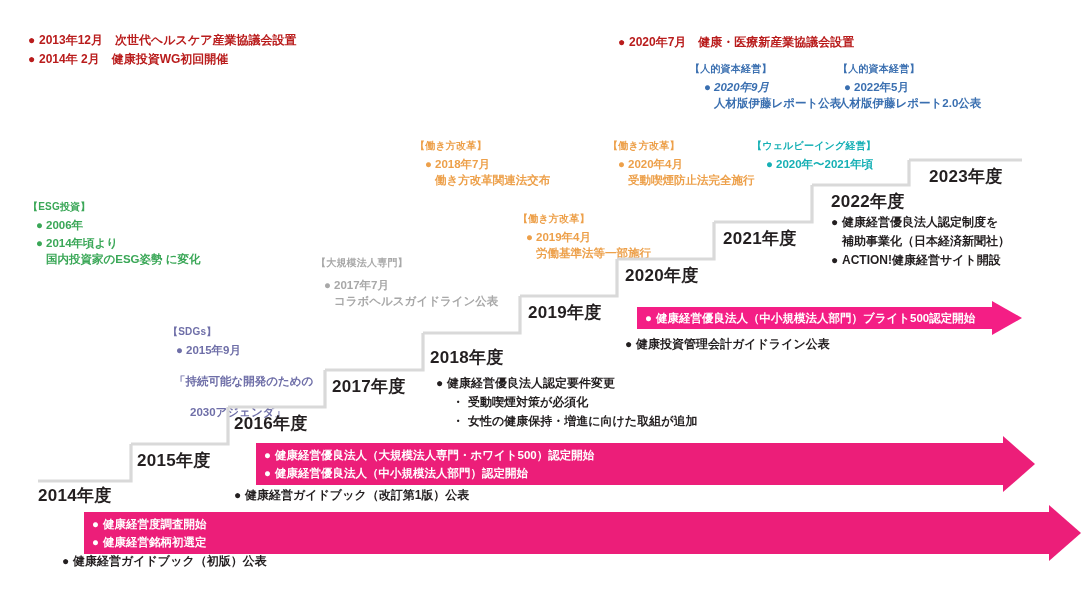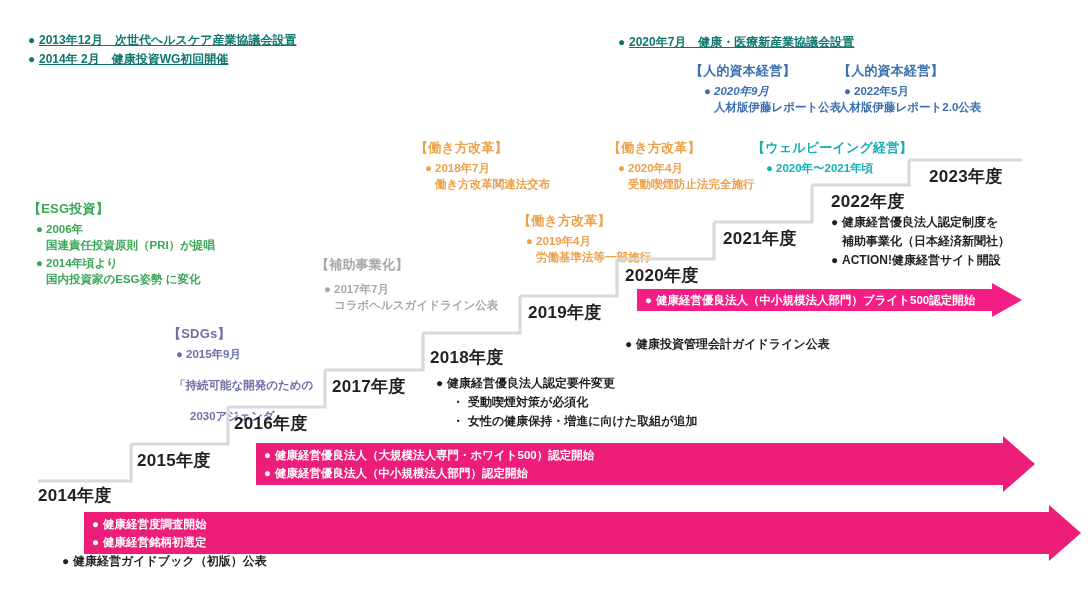--- a/index.html
+++ b/index.html
@@ -20,37 +20,36 @@
   }
   .abs { position: absolute; }
 
   
   .blk { position: absolute; line-height: 1.38; }
 
   
   .toprow {
     font-size: 12px;
     font-weight: bold;
-    color: #0f766e;
-    white-space: nowrap;
-    text-decoration: underline;
+    color: #b91c1c;
+    white-space: nowrap;
   }
   .toprow .dot { display:inline-block; width: 11px; }
 
   
   .theme-esg   { color: #3aa757; }
   .theme-sdgs  { color: #6f6fa8; margin-top: 15px; }
   .theme-colla { color: #a8a8a8; }
   .theme-work  { color: #eda04a; }
   .theme-hcm   { color: #3a6fb0; }
   .theme-well  { color: #16b0b5; }
 
   .theme-hdr {
     font-weight: bold;
-    font-size: 13px;
+    font-size: 10px;
     white-space: nowrap;
     letter-spacing: .2px;
   }
   .theme-li {
     font-size: 11.5px;
     font-weight: bold;
     white-space: nowrap;
   }
   .theme-li .dot { display:inline-block; width: 10px; }
   .theme-sub {
@@ -165,29 +164,28 @@
       <span class="dot">●</span><span>2019年4月</span>
     </div>
     <div class="theme-sub theme-work" style="padding-left:18px;">労働基準法等一部施行</div>
   </div>
 
   <div class="blk" style="left:28px; top:200px;">
     <div class="theme-hdr theme-esg">【ESG投資】</div>
     <div class="theme-li theme-esg" style="margin-top:4px; padding-left:8px;">
       <span class="dot">●</span><span>2006年</span>
     </div>
-    <div class="theme-sub theme-esg" style="padding-left:18px;">国連責任投資原則（PRI）が提唱</div>
     <div class="theme-li theme-esg" style="margin-top:2px; padding-left:8px;">
       <span class="dot">●</span><span>2014年頃より</span>
     </div>
     <div class="theme-sub theme-esg" style="padding-left:18px;">国内投資家のESG姿勢  に変化</div>
   </div>
 
   <div class="blk" style="left:316px; top:256px;">
-    <div class="theme-hdr theme-colla">【補助事業化】</div>
+    <div class="theme-hdr theme-colla">【大規模法人専門】</div>
     <div class="theme-li theme-colla" style="margin-top:8px; padding-left:8px;">
       <span class="dot">●</span><span>2017年7月</span>
     </div>
     <div class="theme-sub theme-colla" style="padding-left:18px;">コラボヘルスガイドライン公表</div>
   </div>
 
   <div class="blk" style="left:168px; top:310px;">
     <div class="theme-hdr theme-sdgs">【SDGs】</div>
     <div class="theme-li theme-sdgs" style="margin-top:4px; padding-left:8px;">
       <span class="dot">●</span><span>2015年9月</span>
@@ -234,21 +232,21 @@
   <div class="note" style="left:831px; top:214px;">
     <span class="dot">●</span><span>健康経営優良法人認定制度を</span>
   </div>
   <div class="note" style="left:831px; top:252px;">
     <span class="dot">●</span><span>ACTION!健康経営サイト開設</span>
   </div>
   <div class="note" style="left:842px; top:233px;">
     <span>補助事業化（日本経済新聞社）</span>
   </div>
 
-  <div class="arrow-wrap" style="left:637px; top:289px; width:400px; height:34px;">
+  <div class="arrow-wrap" style="left:637px; top:307px; width:400px; height:34px;">
     <div class="arrow-body arrow-bright" style="width:355px; height:22px;"></div>
     <div class="arrow-head" style="left:355px; top:-6px; border-width:17px 0 17px 30px; border-color: transparent transparent transparent #f41e85;"></div>
     <div class="arrow-text" style="left:8px; top:4px;">
       <span class="dot">●</span><span>健康経営優良法人（中小規模法人部門）ブライト500認定開始</span>
     </div>
   </div>
 
   <div class="note" style="left:625px; top:336px;">
     <span class="dot">●</span><span>健康投資管理会計ガイドライン公表</span>
   </div>
@@ -257,20 +255,23 @@
     <div class="arrow-body" style="width:747px; height:42px;"></div>
     <div class="arrow-head" style="left:747px; top:-7px; border-width:28px 0 28px 32px; border-color: transparent transparent transparent #ec1e79;"></div>
     <div class="arrow-text" style="left:8px; top:5px;">
       <span class="dot">●</span><span>健康経営優良法人（大規模法人専門・ホワイト500）認定開始</span>
     </div>
     <div class="arrow-text" style="left:8px; top:23px;">
       <span class="dot">●</span><span>健康経営優良法人（中小規模法人部門）認定開始</span>
     </div>
   </div>
 
+  <div class="note" style="left:234px; top:487px;">
+    <span class="dot">●</span><span>健康経営ガイドブック（改訂第1版）公表</span>
+  </div>
 
   <div class="arrow-wrap" style="left:36px; top:512px; width:1010px; height:42px;margin-left:48px;">
     <div class="arrow-body" style="width:965px; height:42px;"></div>
     <div class="arrow-head" style="left:965px; top:-7px; border-width:28px 0 28px 32px; border-color: transparent transparent transparent #ec1e79;"></div>
     <div class="arrow-text" style="left:8px; top:5px;">
       <span class="dot">●</span><span>健康経営度調査開始</span>
     </div>
     <div class="arrow-text" style="left:8px; top:23px;">
       <span class="dot">●</span><span>健康経営銘柄初選定</span>
     </div>

